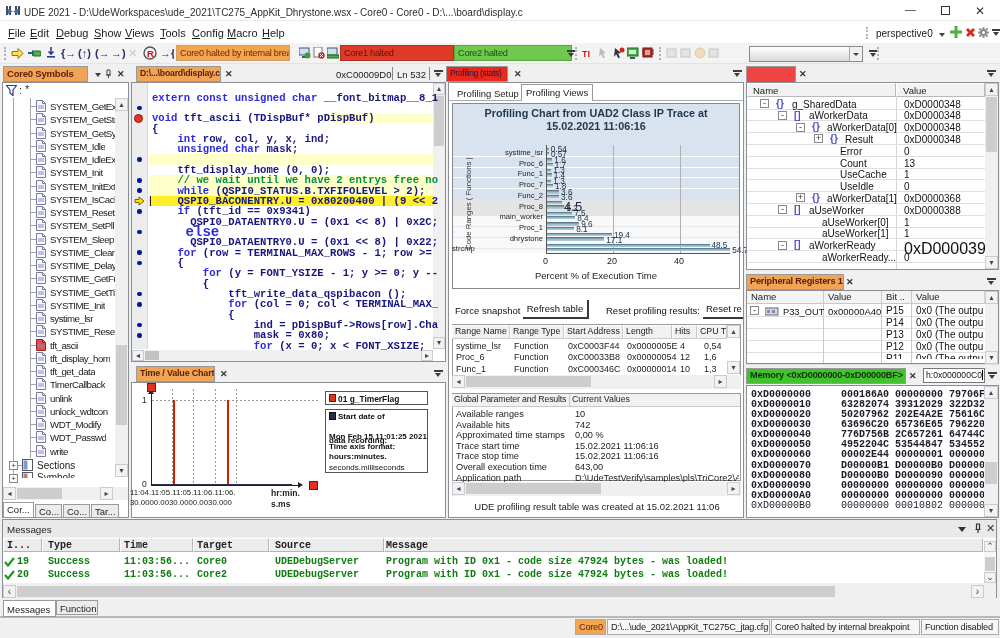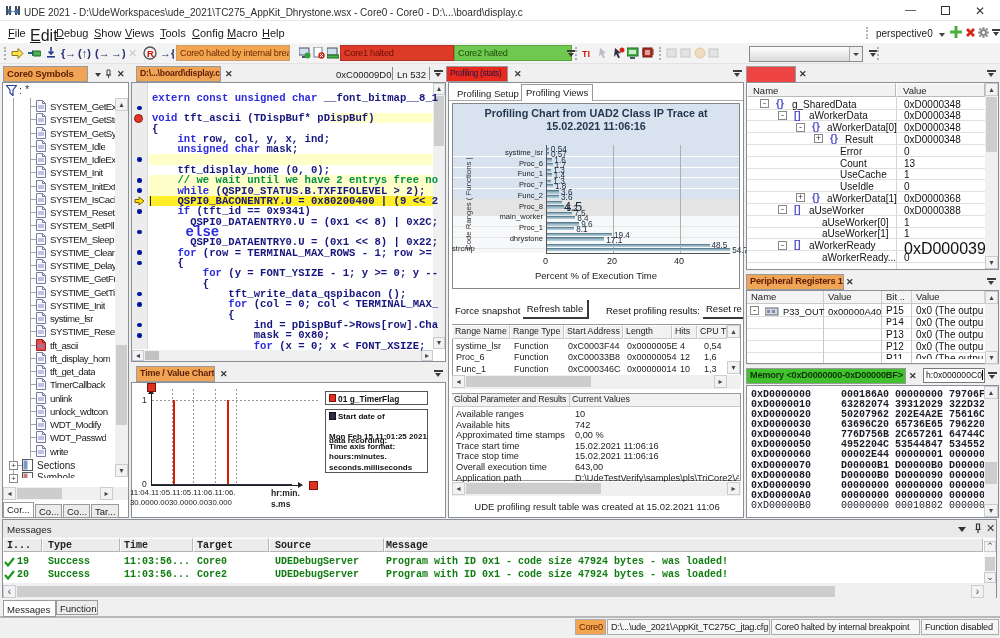--- a/index.html
+++ b/index.html
@@ -8,21 +8,21 @@
 <svg style="position:absolute;left:6px;top:5px" width="14" height="11" viewBox="0 0 14 11">
     <path d="M0 1h2v9H0zM3 1h2v9H3zM9 1h2v9H9zM12 1h2v9h-2z" fill="#3d4f5e"></path>
     <path d="M2 4l5 2.5L2 9zM12 4L7 6.5 12 9z" fill="#4a6ea9"></path>
   </svg>
 <div style="position:absolute;left:24px;top:6.5px;font-size:10px;color:#2e2e2e;white-space:pre;">UDE 2021 - D:\UdeWorkspaces\ude_2021\TC275_AppKit_Dhrystone.wsx - Core0 - Core0 - D:\...\board\display.c</div>
 <div style="position:absolute;left:905px;top:3px;font-size:11px;color:#333;white-space:pre;">—</div>
 <div style="position:absolute;left:941px;top:6px;width:9px;height:9px;border:1.3px solid #333"></div>
 <div style="position:absolute;left:975px;top:4px;font-size:12px;color:#333;white-space:pre;">✕</div>
 <div style="position:absolute;left:0;top:21px;width:1000px;height:22px;background:#ffffff"></div>
 <div style="position:absolute;left:8px;top:27px;font-size:11px;color:#1a1a1a;white-space:pre;"><span style="text-decoration:underline">F</span>ile</div>
-<div style="position:absolute;left:30px;top:27px;font-size:16px;color:#1a1a1a;white-space:pre;"><span style="text-decoration:underline">E</span>dit</div>
+<div style="position:absolute;left:30px;top:27px;font-size:11px;color:#1a1a1a;white-space:pre;"><span style="text-decoration:underline">E</span>dit</div>
 <div style="position:absolute;left:56px;top:27px;font-size:11px;color:#1a1a1a;white-space:pre;"><span style="text-decoration:underline">D</span>ebug</div>
 <div style="position:absolute;left:94px;top:27px;font-size:11px;color:#1a1a1a;white-space:pre;"><span style="text-decoration:underline">S</span>how</div>
 <div style="position:absolute;left:125px;top:27px;font-size:11px;color:#1a1a1a;white-space:pre;"><span style="text-decoration:underline">V</span>iews</div>
 <div style="position:absolute;left:160px;top:27px;font-size:11px;color:#1a1a1a;white-space:pre;"><span style="text-decoration:underline">T</span>ools</div>
 <div style="position:absolute;left:192px;top:27px;font-size:11px;color:#1a1a1a;white-space:pre;"><span style="text-decoration:underline">C</span>onfig</div>
 <div style="position:absolute;left:227px;top:27px;font-size:11px;color:#1a1a1a;white-space:pre;"><span style="text-decoration:underline">M</span>acro</div>
 <div style="position:absolute;left:262px;top:27px;font-size:11px;color:#1a1a1a;white-space:pre;"><span style="text-decoration:underline">H</span>elp</div>
 <div style="position:absolute;left:866px;top:27px;width:2px;height:12px;border-left:2px dotted #b5b5b5"></div>
 <div style="position:absolute;left:876px;top:27.5px;font-size:10px;color:#1a1a1a;white-space:pre;">perspective0</div>
 <div style="position:absolute;left:939px;top:33px;width:0;height:0;border-left:3.5px solid transparent;border-right:3.5px solid transparent;border-top:4px solid #444"></div>
@@ -460,21 +460,21 @@
 <div style="position:absolute;left:325px;top:391px;width:103px;height:14px;background:#fff;border:1px solid #555;box-sizing:border-box;"></div>
 <div style="position:absolute;left:329px;top:394px;width:7px;height:8px;background:#e03020;border:1px solid #801008;box-sizing:border-box;"></div>
 <div style="position:absolute;left:338px;top:394px;font-size:8.4px;color:#111;white-space:pre;font-weight:bold">01 g_TimerFlag</div>
 <div style="position:absolute;left:325px;top:409px;width:103px;height:64px;background:#fff;border:1px solid #555;box-sizing:border-box;"></div>
 <div style="position:absolute;left:329px;top:412px;width:7px;height:8px;background:#283048;border:1px solid #111;box-sizing:border-box;"></div>
 <div style="position:absolute;left:338px;top:411.5px;font-size:8px;color:#111;white-space:pre;font-weight:bold">Start date of</div>
 <div style="position:absolute;left:329px;top:436px;font-size:8px;color:#111;white-space:pre;font-weight:bold">data recording:</div>
 <div style="position:absolute;left:329px;top:431.9px;font-size:8px;color:#111;white-space:pre;font-weight:bold">Mon Feb 15 11:01:25 2021</div>
 <div style="position:absolute;left:329px;top:442.1px;font-size:8px;color:#111;white-space:pre;font-weight:bold">Time axis format:</div>
 <div style="position:absolute;left:329px;top:452.3px;font-size:8px;color:#111;white-space:pre;font-weight:bold">hours:minutes.</div>
-<div style="position:absolute;left:329px;top:462.5px;font-size:8px;color:#111;white-space:pre;font-weight:bold">seconds.milliseconds</div>
+<div style="position:absolute;left:329px;top:462.5px;font-size:8px;color:#111;white-space:pre;font-weight:normal">seconds.milliseconds</div>
 <div style="position:absolute;left:446px;top:66px;width:62px;height:16px;background:#e8291b;border:1px solid #9a9a9a;box-sizing:border-box;font-size:8.5px;color:#241448;white-space:nowrap;overflow:hidden;padding:1px 3px;letter-spacing:-0.3px">Profiling (stats)</div>
 <div style="position:absolute;left:514px;top:69px;font-size:9px;font-weight:bold;color:#333;">✕</div>
 <div style="position:absolute;left:733px;top:70px;width:9px;height:2px;background:#3c3c3c"></div>
 <div style="position:absolute;left:734px;top:73px;width:0;height:0;border-left:3.5px solid transparent;border-right:3.5px solid transparent;border-top:4px solid #3c3c3c"></div>
 <div style="position:absolute;left:448px;top:82px;width:296px;height:436px;background:#fff;border:1px solid #898f94;box-sizing:border-box;"></div>
 <div style="position:absolute;left:457px;top:88px;font-size:9.5px;color:#222;white-space:pre;">Profiling Setup</div>
 <div style="position:absolute;left:521px;top:84px;width:72px;height:17px;background:#fff;border:1px solid #999;border-bottom:none;z-index:3;font-size:9.5px;color:#222;padding:2px 4px;box-sizing:border-box;white-space:nowrap">Profiling Views</div>
 <div style="position:absolute;left:449px;top:100px;width:294px;height:1px;background:#aaa"></div>
 <div style="position:absolute;left:452px;top:103px;width:288px;height:186px;background:#fff;border:1px solid #888;box-sizing:border-box;"></div>
 <div style="position:absolute;left:453px;top:104px;width:286px;height:41px;background:#d8e3ef"></div>
@@ -680,21 +680,21 @@
 <div style="position:absolute;left:988px;top:281px;width:0;height:0;border-left:3.5px solid transparent;border-right:3.5px solid transparent;border-top:4px solid #3c3c3c"></div>
 <div style="position:absolute;left:746px;top:290px;width:253px;height:74px;background:#fff;border:1px solid #898f94;box-sizing:border-box;"></div>
 <div style="position:absolute;left:747px;top:291px;width:77px;height:13px;background:#f3f3f3;border-right:1px solid #d5d5d5;border-bottom:1px solid #c9c9c9;font-size:9.5px;color:#222;padding-left:4px">Name</div>
 <div style="position:absolute;left:824px;top:291px;width:58px;height:13px;background:#f3f3f3;border-right:1px solid #d5d5d5;border-bottom:1px solid #c9c9c9;font-size:9.5px;color:#222;padding-left:4px">Value</div>
 <div style="position:absolute;left:882px;top:291px;width:30px;height:13px;background:#f3f3f3;border-right:1px solid #d5d5d5;border-bottom:1px solid #c9c9c9;font-size:9.5px;color:#222;padding-left:4px">Bit ..</div>
 <div style="position:absolute;left:912px;top:291px;width:73px;height:13px;background:#f3f3f3;border-right:1px solid #d5d5d5;border-bottom:1px solid #c9c9c9;font-size:9.5px;color:#222;padding-left:4px">Value</div>
 <div style="position:absolute;left:747px;top:316px;width:251px;height:1px;background:#dfdfdf"></div>
 <div style="position:absolute;left:886px;top:305px;font-size:10px;color:#111;white-space:pre;">P15</div>
 <div style="position:absolute;left:916px;top:305px;font-size:10px;color:#111;white-space:pre;max-width:67px;overflow:hidden;white-space:nowrap;">0x0 (The output...</div>
 <div style="position:absolute;left:747px;top:328px;width:251px;height:1px;background:#dfdfdf"></div>
-<div style="position:absolute;left:886px;top:317px;font-size:10px;color:#111;white-space:pre;font-family:Liberation Mono, monospace;">P14</div>
+<div style="position:absolute;left:886px;top:317px;font-size:10px;color:#111;white-space:pre;">P14</div>
 <div style="position:absolute;left:916px;top:317px;font-size:10px;color:#111;white-space:pre;max-width:67px;overflow:hidden;white-space:nowrap;">0x0 (The output...</div>
 <div style="position:absolute;left:747px;top:340px;width:251px;height:1px;background:#dfdfdf"></div>
 <div style="position:absolute;left:886px;top:329px;font-size:10px;color:#111;white-space:pre;">P13</div>
 <div style="position:absolute;left:916px;top:329px;font-size:10px;color:#111;white-space:pre;max-width:67px;overflow:hidden;white-space:nowrap;">0x0 (The output...</div>
 <div style="position:absolute;left:747px;top:352px;width:251px;height:1px;background:#dfdfdf"></div>
 <div style="position:absolute;left:886px;top:341px;font-size:10px;color:#111;white-space:pre;">P12</div>
 <div style="position:absolute;left:916px;top:341px;font-size:10px;color:#111;white-space:pre;max-width:67px;overflow:hidden;white-space:nowrap;">0x0 (The output...</div>
 <div style="position:absolute;left:747px;top:364px;width:251px;height:1px;background:#dfdfdf"></div>
 <div style="position:absolute;left:886px;top:353px;font-size:10px;color:#111;white-space:pre;clip-path:inset(0 0 5px 0);">P11</div>
 <div style="position:absolute;left:916px;top:353px;font-size:10px;color:#111;white-space:pre;max-width:67px;overflow:hidden;white-space:nowrap;clip-path:inset(0 0 5px 0);">0x0 (The output...</div>

